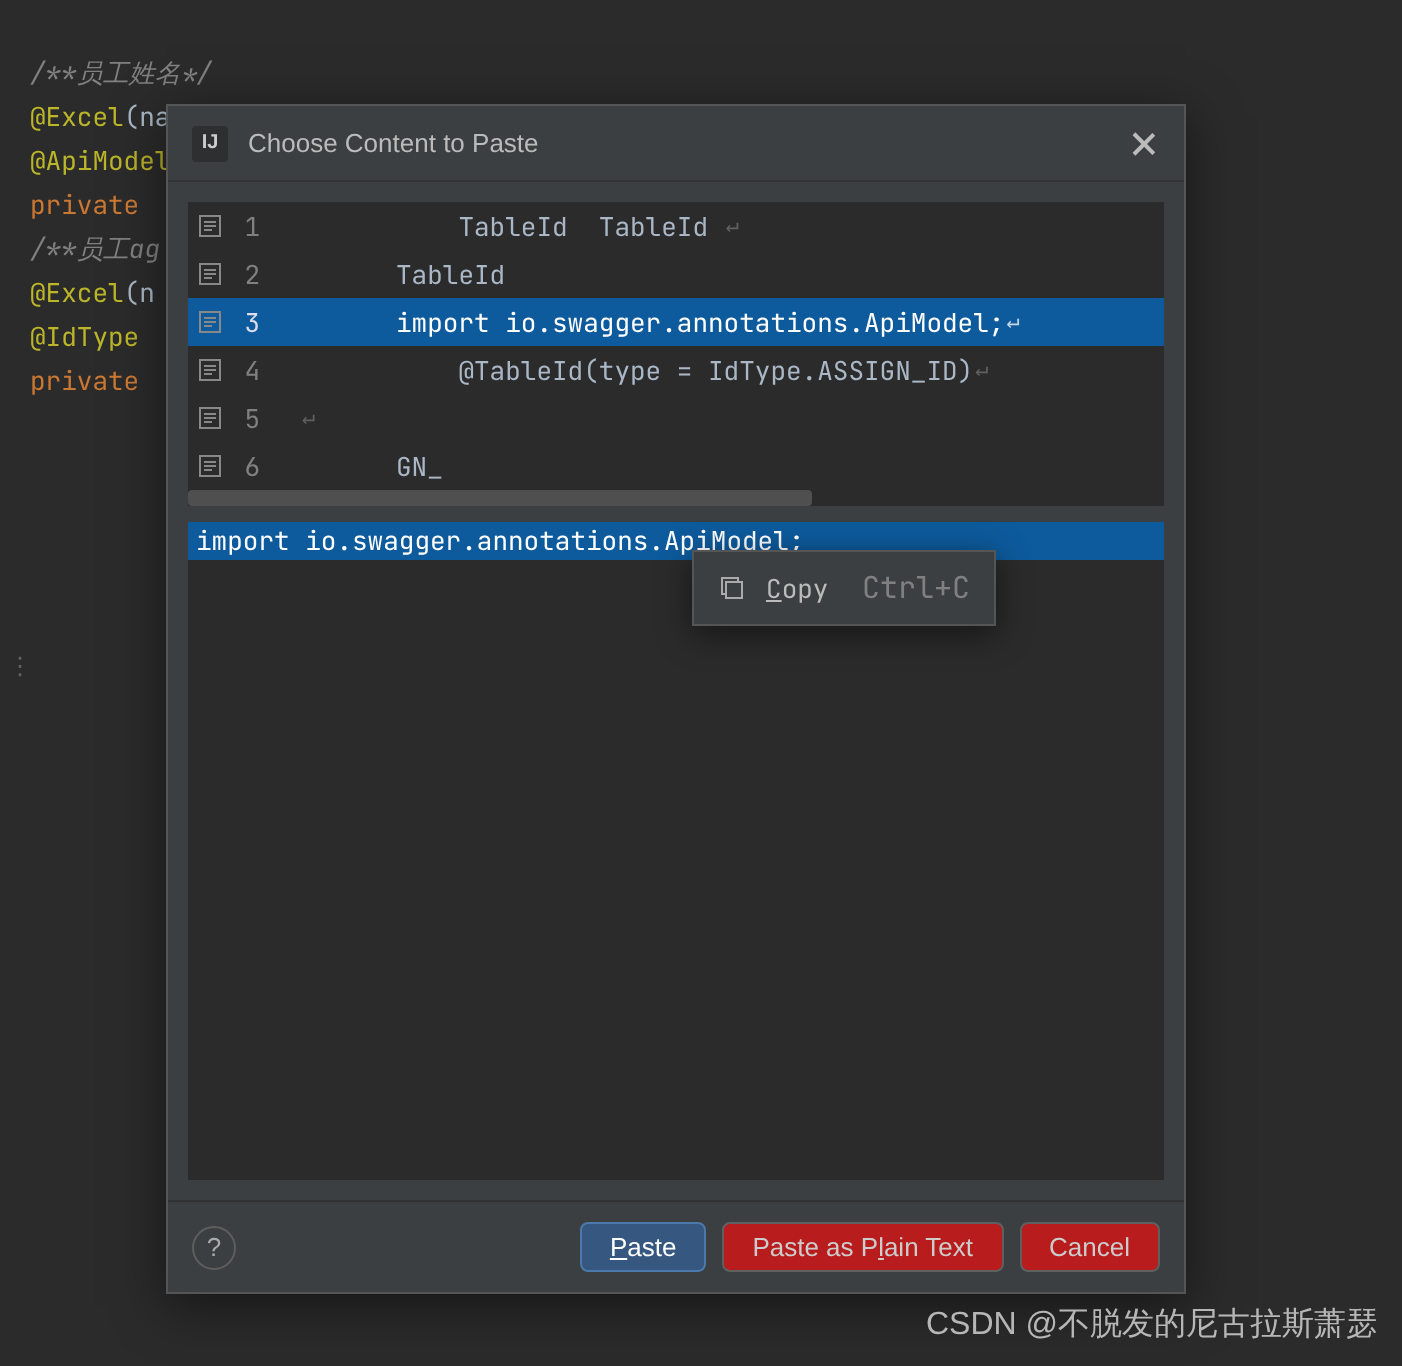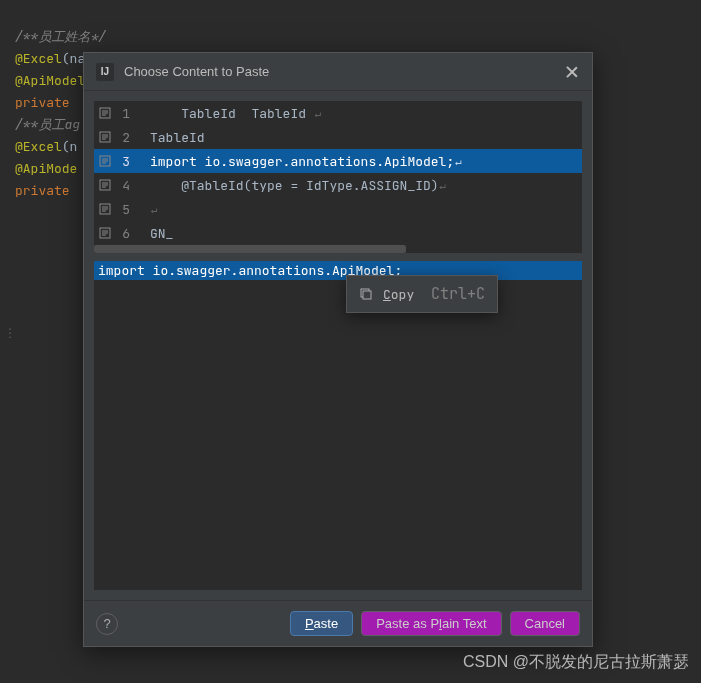--- a/index.html
+++ b/index.html
@@ -89,21 +89,21 @@
     }
     .history-row.selected { background: #0d5a9c; color: #fff; }
     .gutter-icon {
       width: 14px; height: 14px;
       margin-right: 4px;
       display: inline-flex;
     }
     .gutter-icon svg { width: 14px; height: 14px; }
     .row-num { width: 14px; text-align: right; margin-right: 20px; color: #808080; }
     .history-row.selected .row-num { color: #dde; }
-    .row-text { white-space: pre; }
+    .row-text { white-space: pre; margin-left: 48px; }
     .crlf { color: #606060; margin-left: 1px; font-size: 11px; }
     .history-row.selected .crlf { color: #bfd4e8; }
     .hscroll {
       height: 8px; background: #2b2b2b;
       position: relative;
     }
     .hscroll-thumb {
       position: absolute; left: 0; top: 0; height: 8px;
       width: 64%; background: #4f4f4f; border-radius: 2px;
     }
@@ -147,21 +147,21 @@
     }
     .help-btn {
       width: 22px; height: 22px;
       border: 1px solid #5e5e5e; border-radius: 50%;
       color: #aaa; display: flex;
       align-items: center; justify-content: center;
       font-size: 13px; cursor: pointer;
     }
     .spacer { flex: 1; }
     .btn {
-      background: #a21caf;
+      background: #b91c1c;
       border: 1px solid #5e6060;
       color: #ccc;
       padding: 4px 14px;
       border-radius: 4px;
       font-size: 13px;
       cursor: pointer;
     }
     .btn.primary { background: #365880; border-color: #4a79aa; color: #fff; }
     .btn u { text-decoration: underline; }
     .watermark {
@@ -180,21 +180,21 @@
 </head>
 <body>
 
 <div class="code-bg">
 <span class="comment">/**员工姓名*/</span>
 <span class="annotation">@Excel</span><span class="param">(name = </span><span class="string">"员工姓名"</span><span>, width = </span><span class="number">15</span><span>)</span>
 <span class="annotation">@ApiModelProperty</span><span>(value = </span><span class="string">"员工姓名"</span><span>)</span>
 <span class="keyword">private</span>
 <span class="comment">/**员工ag</span>
 <span class="annotation">@Excel</span><span>(n</span>
-<span class="annotation">@ApiMode</span>
+<span class="annotation">@IdType</span>
 <span class="keyword">private</span>
 </div>
 
 <div class="gutter-mark">⋮</div>
 
 <div class="dialog">
   <div class="dlg-header">
     <div class="app-icon">IJ</div>
     <div class="dlg-title">Choose Content to Paste</div>
     <div class="close-btn"></div>

